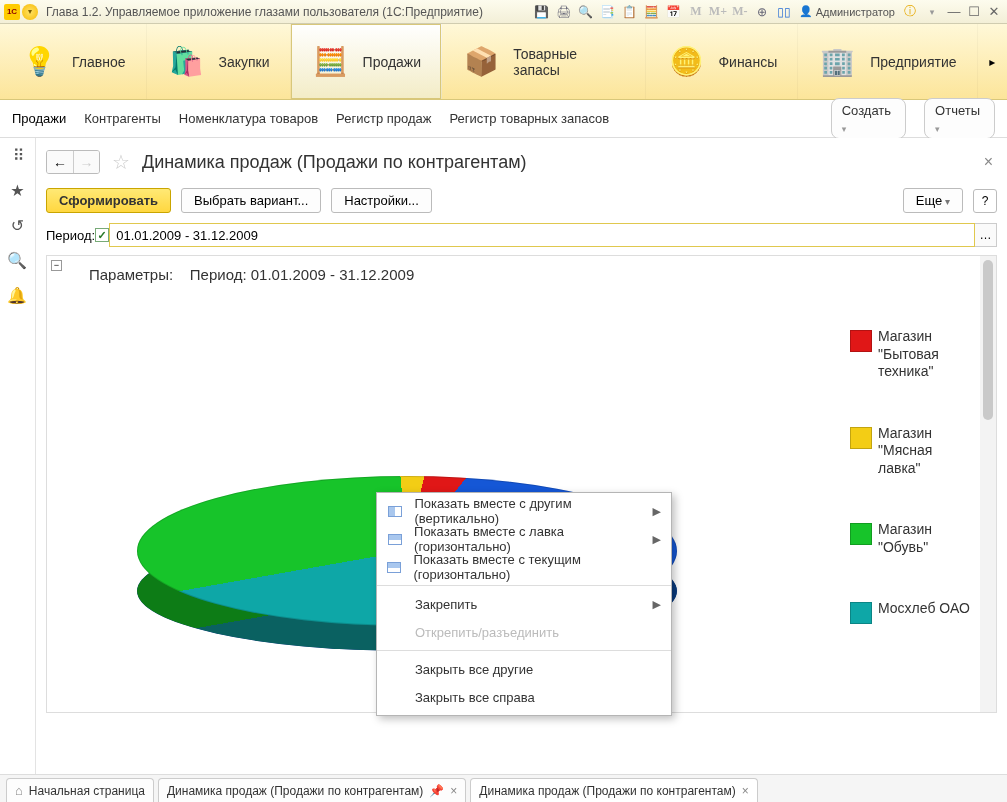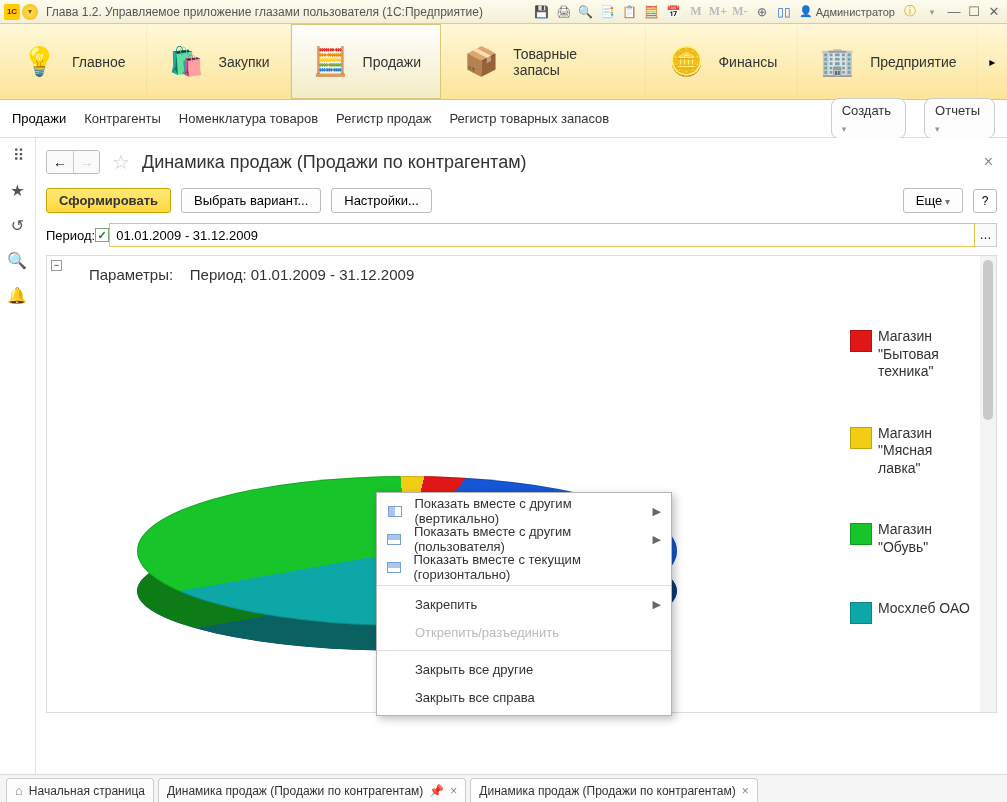--- a/index.html
+++ b/index.html
@@ -257,21 +257,21 @@
       <span class="micon">
         <span class="pane-icon v"></span>
       </span>
       <span>Показать вместе с другим (вертикально)</span>
       <span class="arrow">▶</span>
     </div>
     <div class="mi">
       <span class="micon">
         <span class="pane-icon h"></span>
       </span>
-      <span>Показать вместе с другим (пользователя)</span>
+      <span>Показать вместе с лавка (горизонтально)</span>
       <span class="arrow">▶</span>
     </div>
     <div class="mi">
       <span class="micon">
         <span class="pane-icon h"></span>
       </span>
       <span>Показать вместе с текущим (горизонтально)</span>
     </div>
     <div class="sep"></div>
     <div class="mi">

